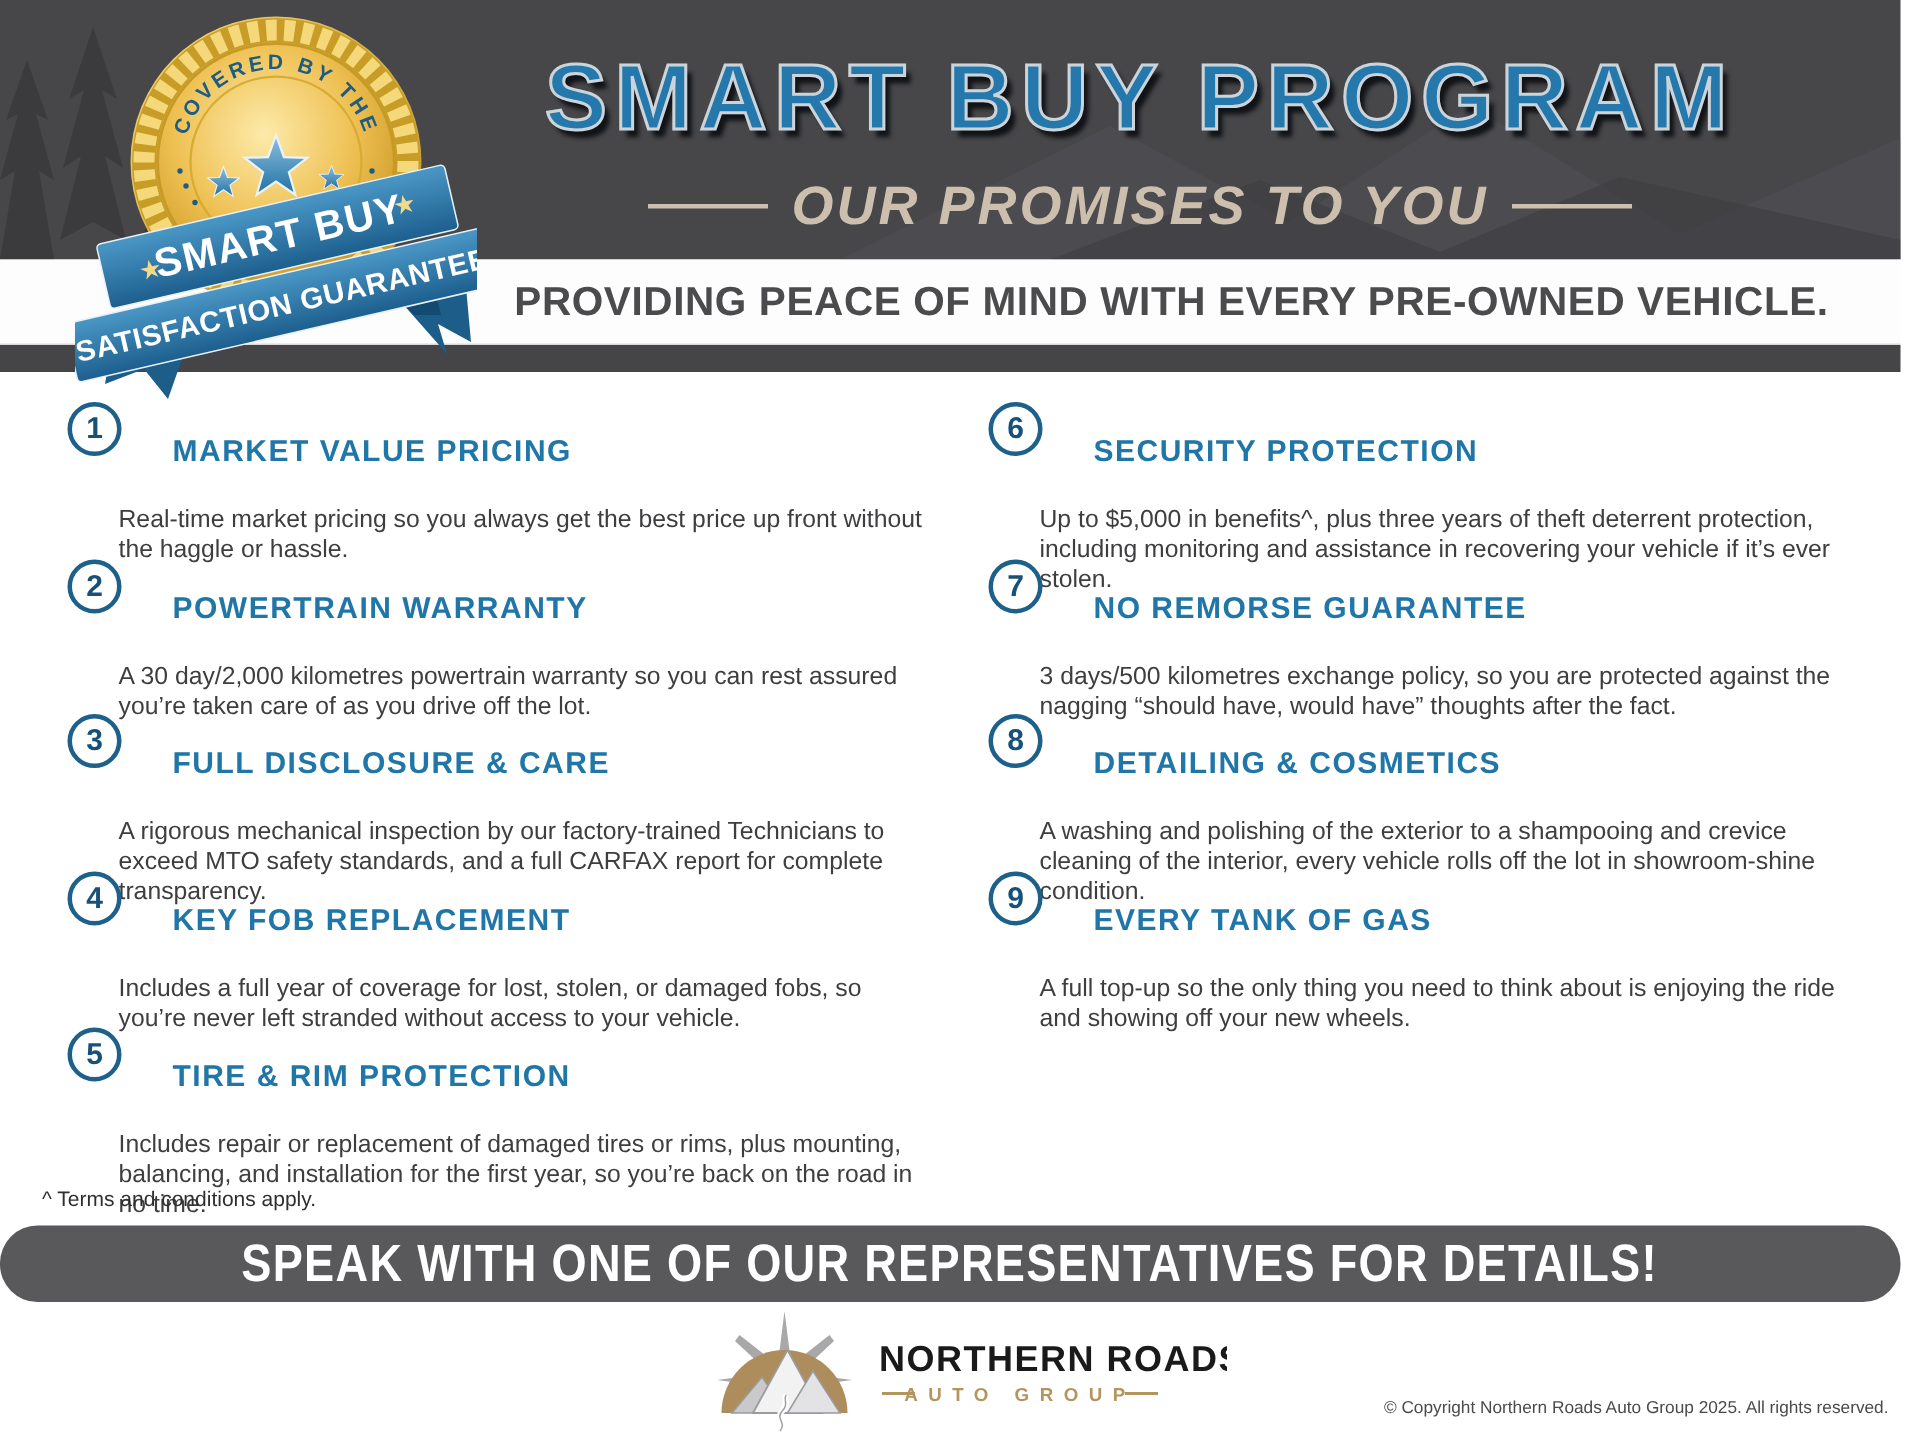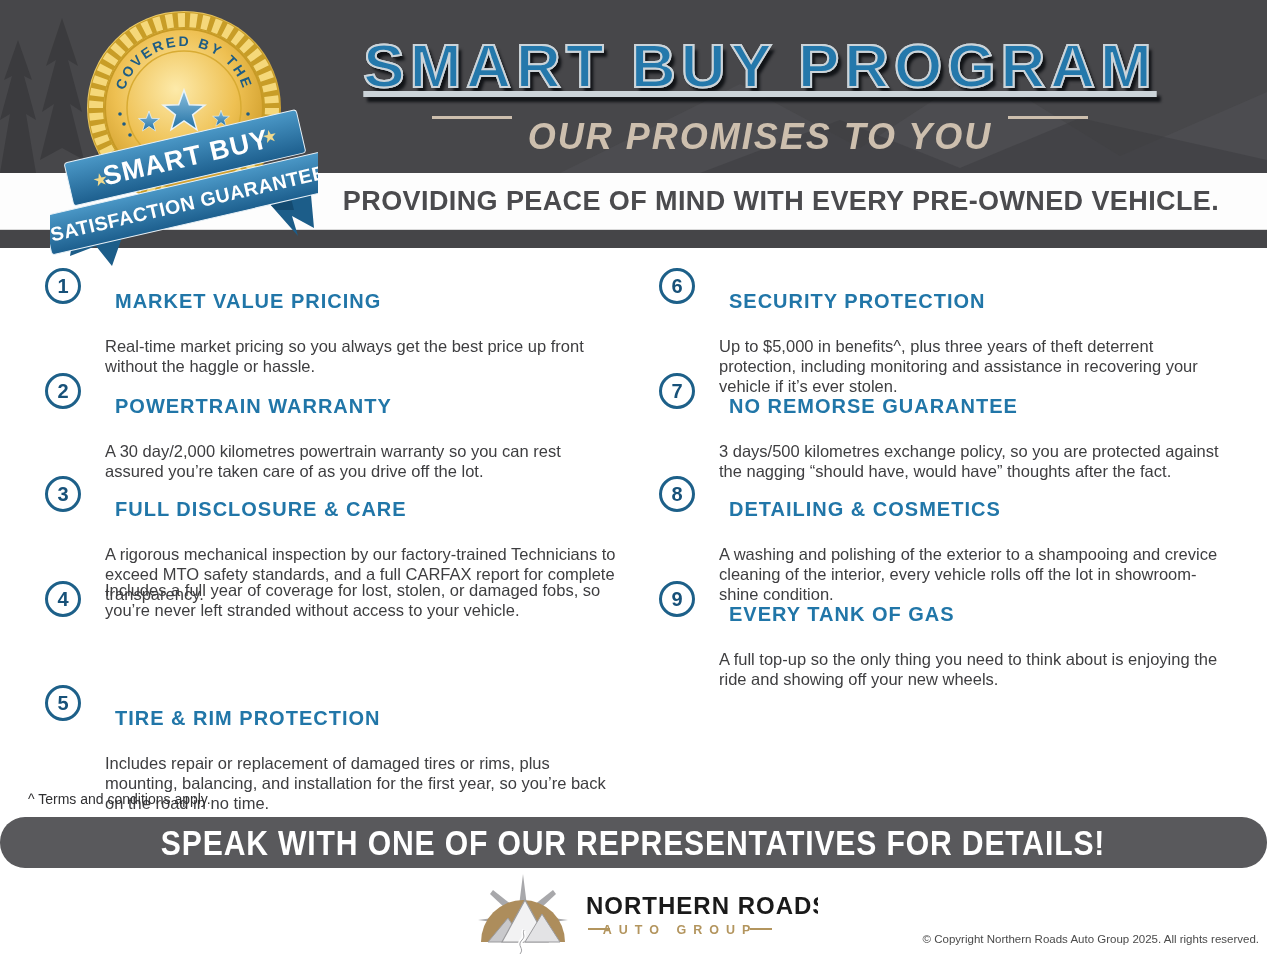--- a/index.html
+++ b/index.html
@@ -4,37 +4,37 @@
 <style>
   html,body{margin:0;padding:0;}
   body{width:1280px;height:960px;background:#ffffff;font-family:"Liberation Sans",sans-serif;position:relative;overflow:hidden;}
   .sheet{position:absolute;left:0;top:0;width:1267px;height:960px;background:#fff;}
 
   
   .header{position:absolute;left:0;top:0;width:100%;height:173px;background:#47474a;overflow:hidden;}
   .scenery{position:absolute;left:0;top:0;}
   .main-title{position:absolute;left:300px;top:30px;width:920px;text-align:center;
     font-size:62px;font-weight:bold;letter-spacing:5px;color:#2478ab;white-space:nowrap;
-    -webkit-text-stroke:2px #ccd4d9;text-shadow:4px 5px 3px rgba(8,10,14,0.85);text-decoration:underline;}
-  .subtitle-row{position:absolute;left:300px;top:116px;width:920px;display:flex;justify-content:center;gap:16px;}
+    -webkit-text-stroke:2px #ccd4d9;text-shadow:4px 5px 3px rgba(8,10,14,0.85);}
+  .subtitle-row{position:absolute;left:300px;top:116px;width:920px;display:flex;align-items:center;justify-content:center;gap:16px;}
   .subtitle-dash{width:80px;height:3px;background:#cdbfae;}
   .subtitle-text{font-size:36px;font-style:italic;font-weight:bold;letter-spacing:2px;color:#cdbfae;white-space:nowrap;}
 
   .white-band{position:absolute;left:0;top:173px;width:100%;height:56px;background:#fdfdfd;display:flex;align-items:center;border-bottom:1px solid #d9d9d9;}
   .tagline{width:100%;padding-left:295px;text-align:center;font-size:27px;font-weight:bold;color:#4b4b4e;letter-spacing:0.4px;white-space:nowrap;}
   .dark-strip{position:absolute;left:0;top:230px;width:100%;height:18px;background:#454548;}
 
   .badge{position:absolute;left:50px;top:4px;width:268px;height:266px;z-index:6;}
 
   
   .item{position:absolute;width:575px;}
   .num{position:absolute;left:0;top:0;width:30px;height:30px;border:3.5px solid #1d6089;border-radius:50%;
     color:#175179;font-weight:bold;font-size:20px;display:flex;align-items:center;justify-content:center;}
   .item h3{margin:15px;padding:7px 0 9px 55px;font-size:20px;font-weight:bold;color:#2176a8;letter-spacing:1px;white-space:nowrap;}
-  .item p{margin:0 0 0 60px;font-size:16.5px;line-height:1.2;color:#3e3e40;max-width:548px;}
+  .item p{margin:0 0 0 34px;font-size:16.5px;line-height:1.2;color:#3e3e40;max-width:548px;}
 
   .footnote{position:absolute;left:28px;top:791px;font-size:14px;color:#2f2f31;}
 
   
   .cta-band{position:absolute;left:0;top:817px;width:100%;height:51px;background:#59595c;display:flex;align-items:center;justify-content:center;border-radius:25px;}
   .cta-text{color:#ffffff;font-size:35px;font-weight:bold;letter-spacing:1px;transform:scaleX(0.86);white-space:nowrap;}
 
   .logo{position:absolute;left:468px;top:872px;width:350px;height:86px;}
   .copyright{position:absolute;right:8px;top:933px;font-size:11.5px;color:#4a4a4a;}
 </style>
@@ -155,20 +155,21 @@
     <h3>POWERTRAIN WARRANTY</h3>
     <p>A 30 day/2,000 kilometres powertrain warranty so you can rest assured you’re taken care of as you drive off the lot.</p>
   </div>
   <div class="item" style="left:45px;top:476px">
     <div class="num">3</div>
     <h3>FULL DISCLOSURE &amp; CARE</h3>
     <p>A rigorous mechanical inspection by our factory-trained Technicians to exceed MTO safety standards, and a full CARFAX report for complete transparency.</p>
   </div>
   <div class="item" style="left:45px;top:581px">
     <div class="num">4</div>
+    <h3>KEY FOB REPLACEMENT</h3>
     <p>Includes a full year of coverage for lost, stolen, or damaged fobs, so you’re never left stranded without access to your vehicle.</p>
   </div>
   <div class="item" style="left:45px;top:685px">
     <div class="num">5</div>
     <h3>TIRE &amp; RIM PROTECTION</h3>
     <p>Includes repair or replacement of damaged tires or rims, plus mounting, balancing, and installation for the first year, so you’re back on the road in no time.</p>
   </div>
 
   <div class="item" style="left:659px;top:268px">
     <div class="num">6</div>

